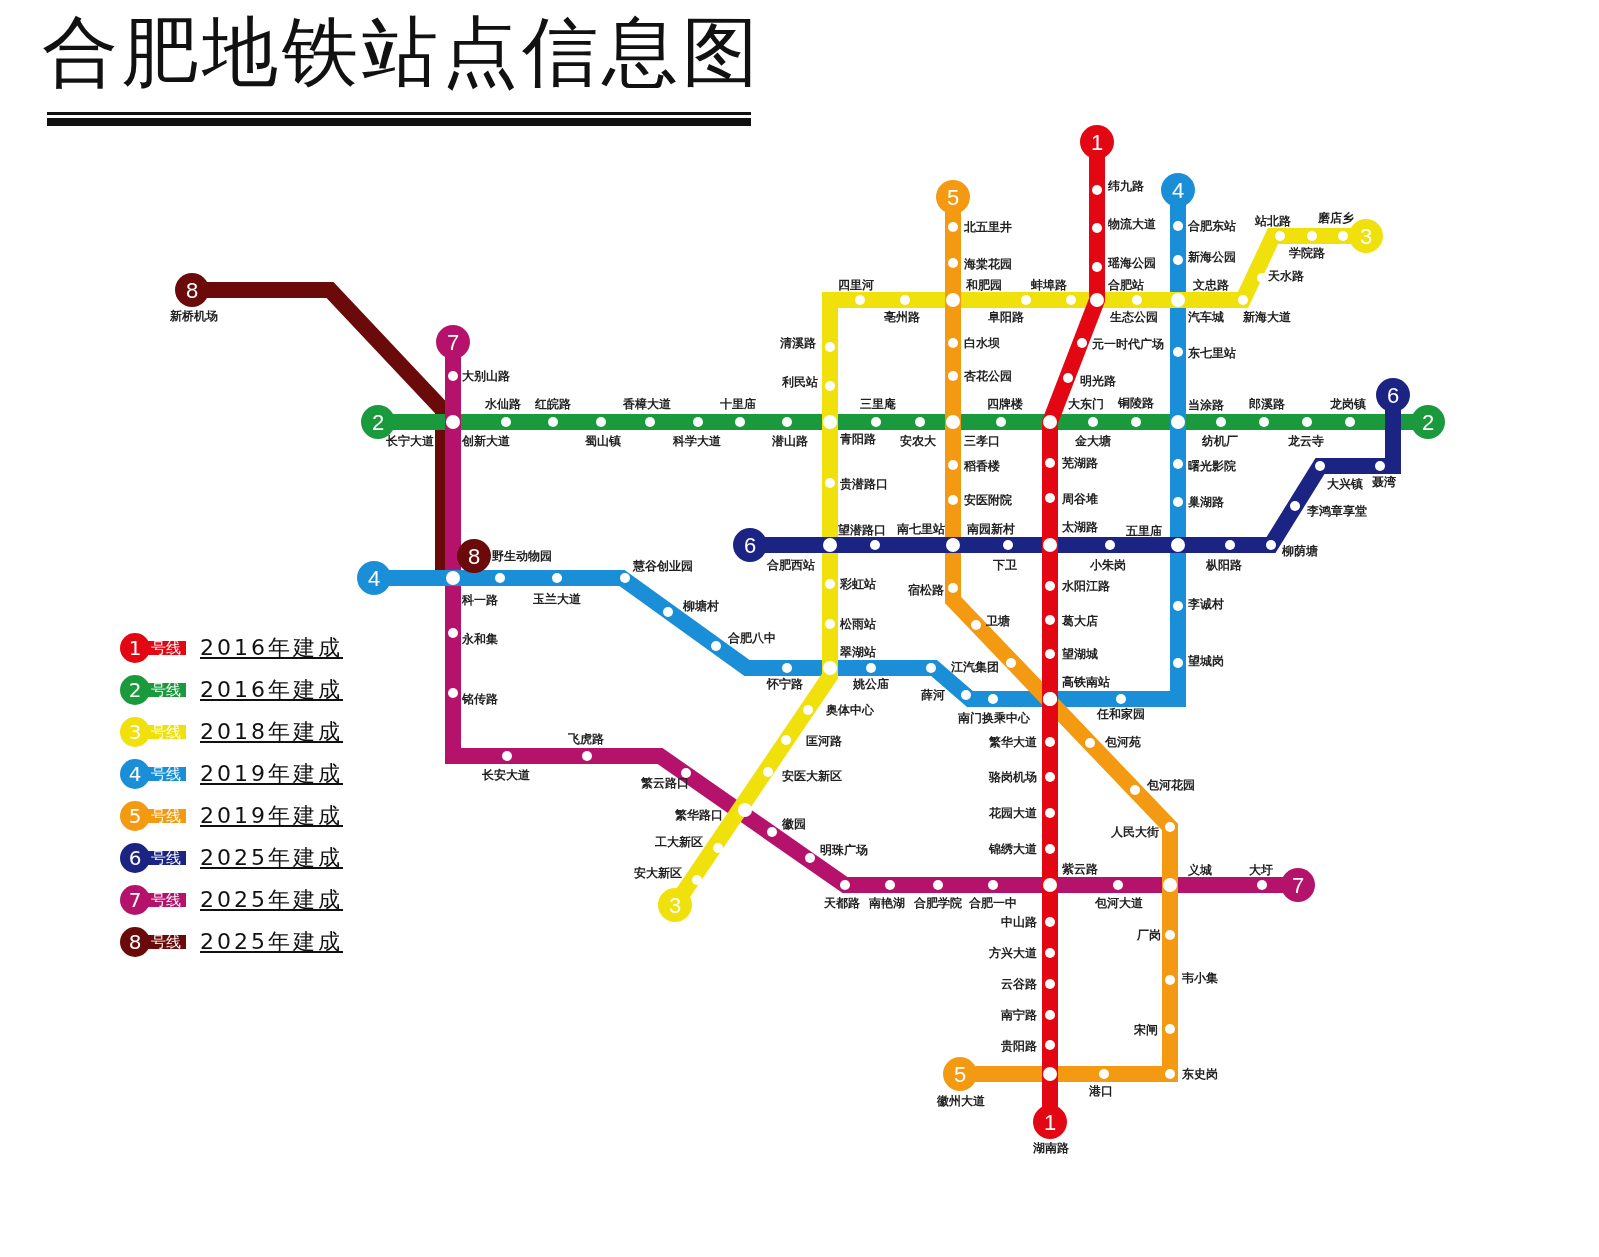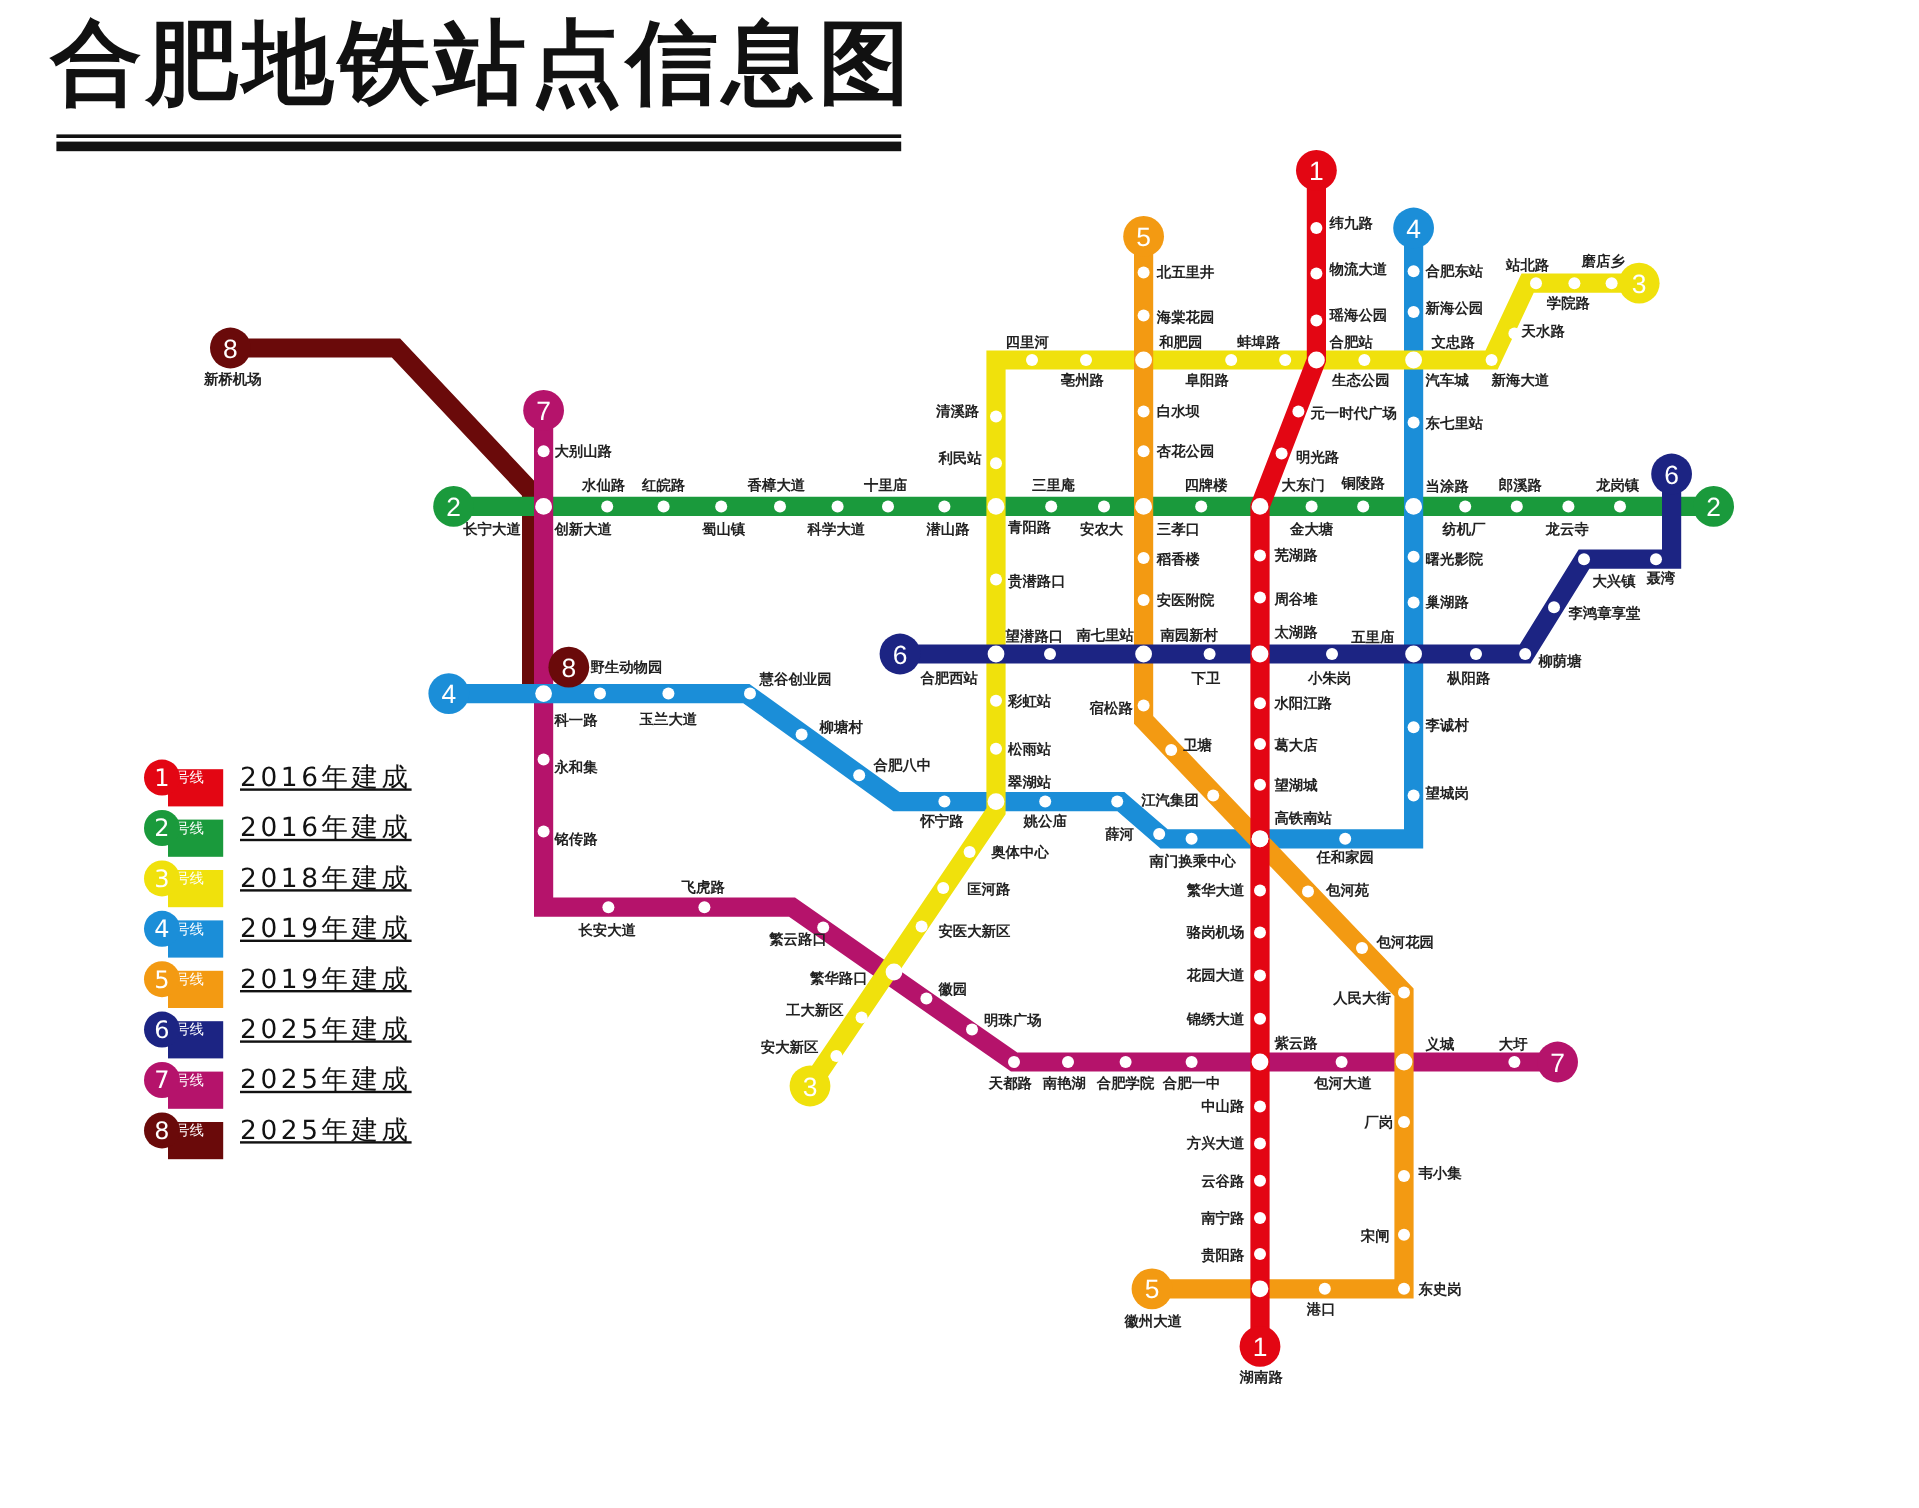--- a/index.html
+++ b/index.html
@@ -1,25 +1,25 @@
 <!DOCTYPE html>
 <html><head>
 <meta charset="utf-8">
 <style>
   html,body{margin:0;padding:0;background:#fff;}
   body{width:1599px;height:1257px;position:relative;overflow:hidden;font-family:"DejaVu Sans","Liberation Sans",sans-serif;}
-  #title{position:absolute;left:42px;top:14px;font-size:76px;font-weight:bold;letter-spacing:4px;color:#111;line-height:1;}
+  #title{position:absolute;left:42px;top:14px;font-size:76px;font-weight:normal;letter-spacing:4px;color:#111;line-height:1;}
   #rule1{position:absolute;left:47px;top:112px;width:704px;height:3px;background:#111;}
   #rule2{position:absolute;left:47px;top:118px;width:704px;height:8px;background:#111;}
   #map{position:absolute;left:0;top:0;}
   .st{font-size:12px;fill:#222;font-weight:bold;}
   .lg{position:absolute;left:120px;height:30px;display:flex;align-items:center;}
   .lg .badge{position:relative;width:70px;height:30px;}
   .lg .circ{position:absolute;left:0;top:0;width:30px;height:30px;border-radius:50%;color:#fff;font-size:20px;text-align:center;line-height:30px;}
-  .lg .bar{position:absolute;left:20px;top:8px;width:46px;height:31px;color:#fff;font-size:12px;line-height:14px;padding-left:6px;box-sizing:border-box;}
+  .lg .bar{position:absolute;left:20px;top:8px;width:46px;height:14px;color:#fff;font-size:15px;text-align:center;line-height:14px;padding-left:6px;box-sizing:border-box;}
   .lg .yr{font-size:22px;letter-spacing:3px;color:#111;margin-left:10px;text-decoration:underline;}
 </style>
 </head>
 <body>
 
 <div id="title">合肥地铁站点信息图</div>
 <div id="rule1"></div>
 <div id="rule2"></div>
 
 <svg id="map" width="1599" height="1257" viewBox="0 0 1599 1257">

